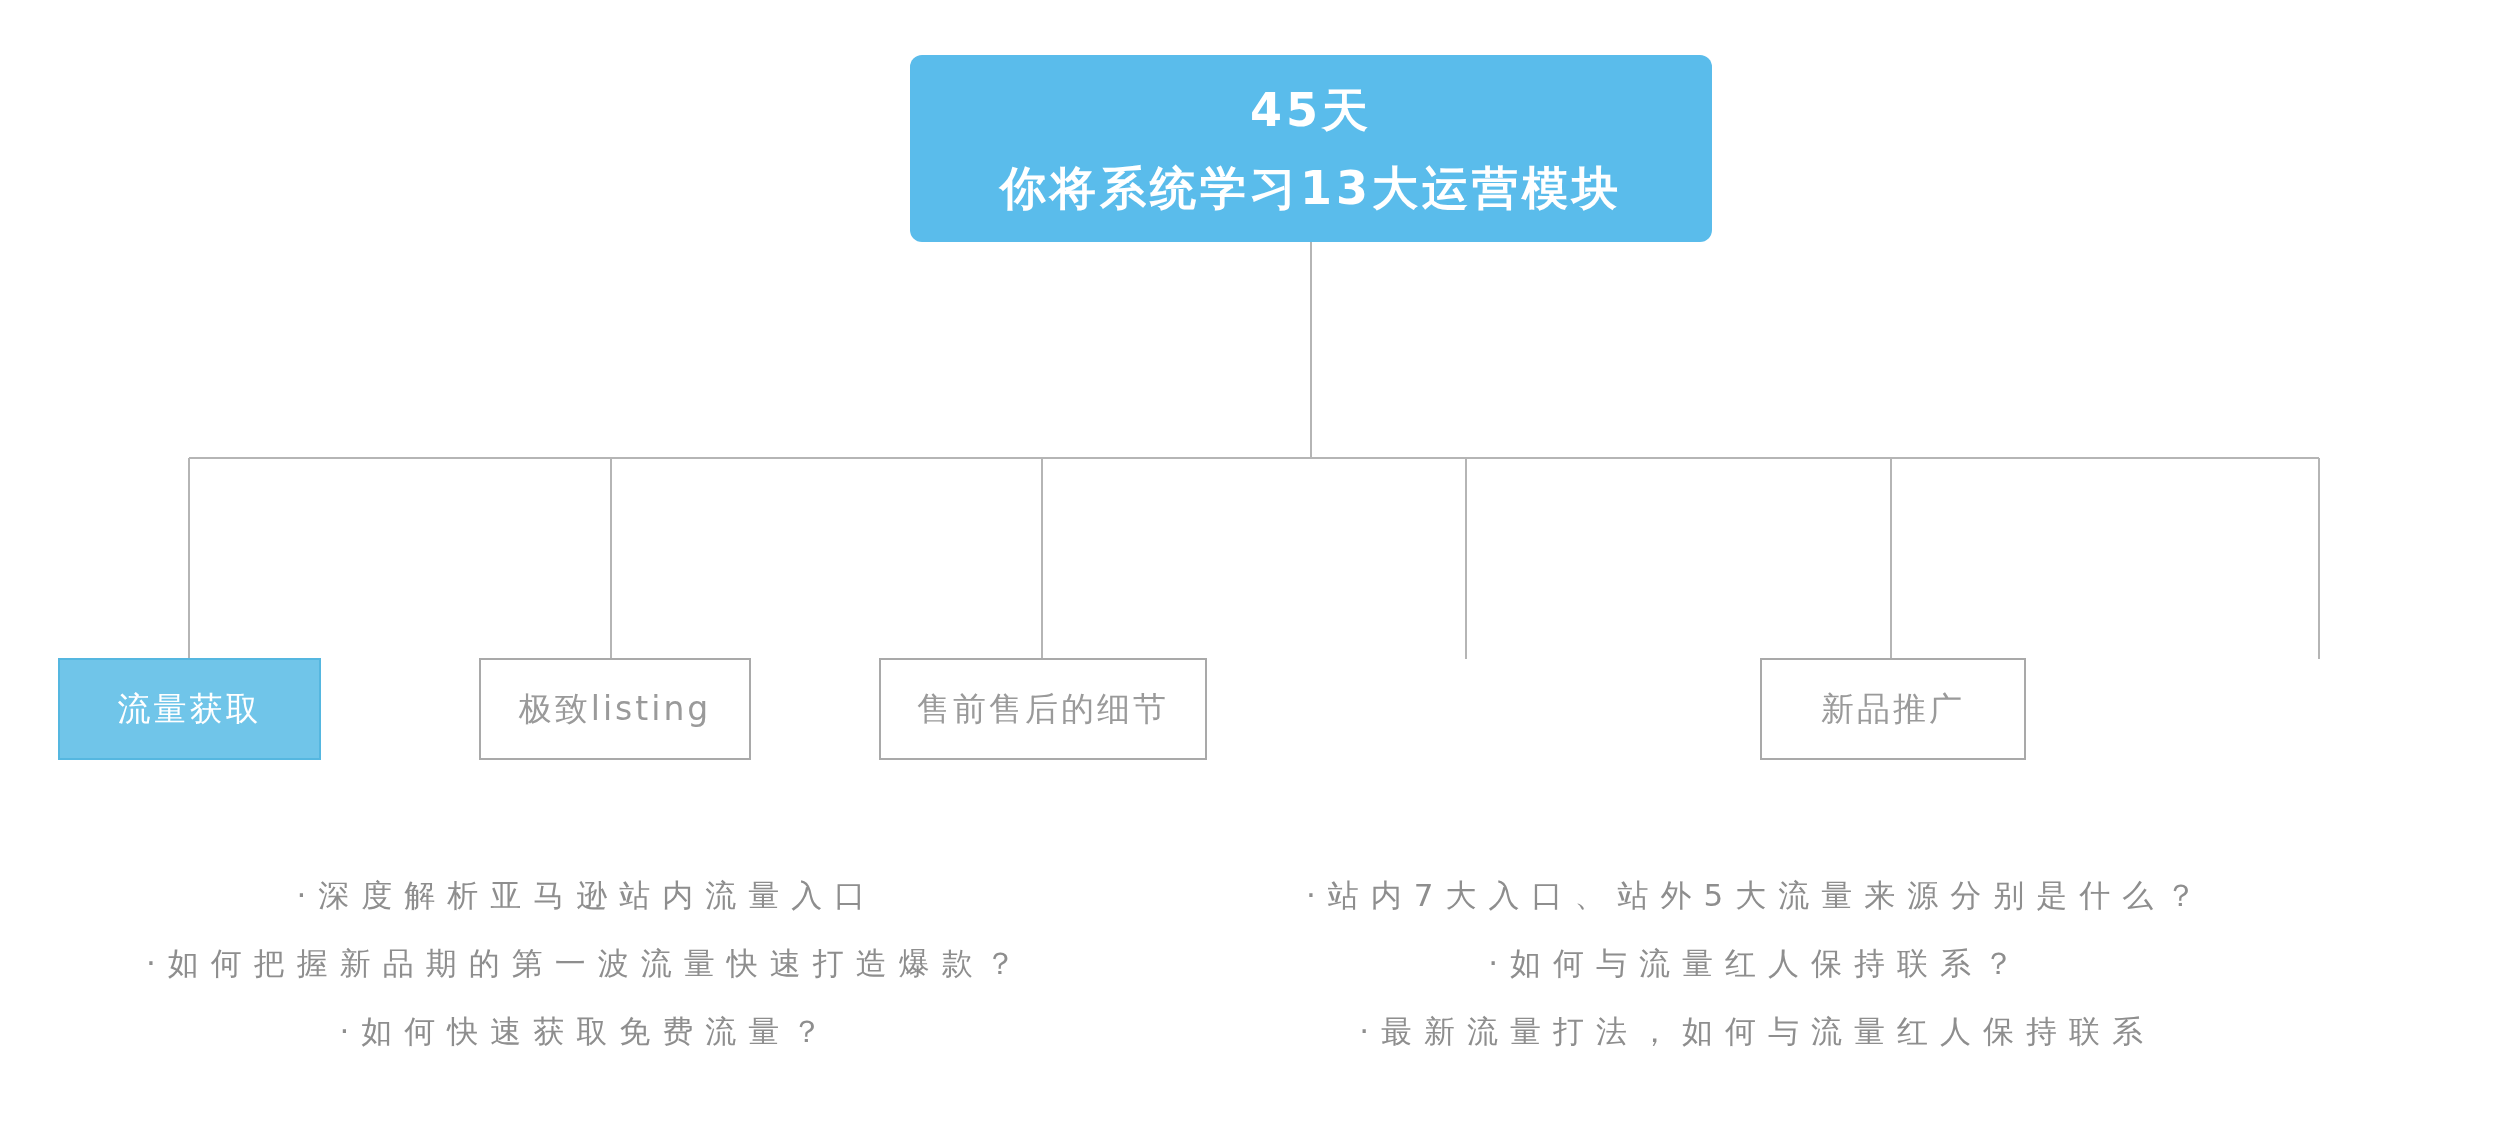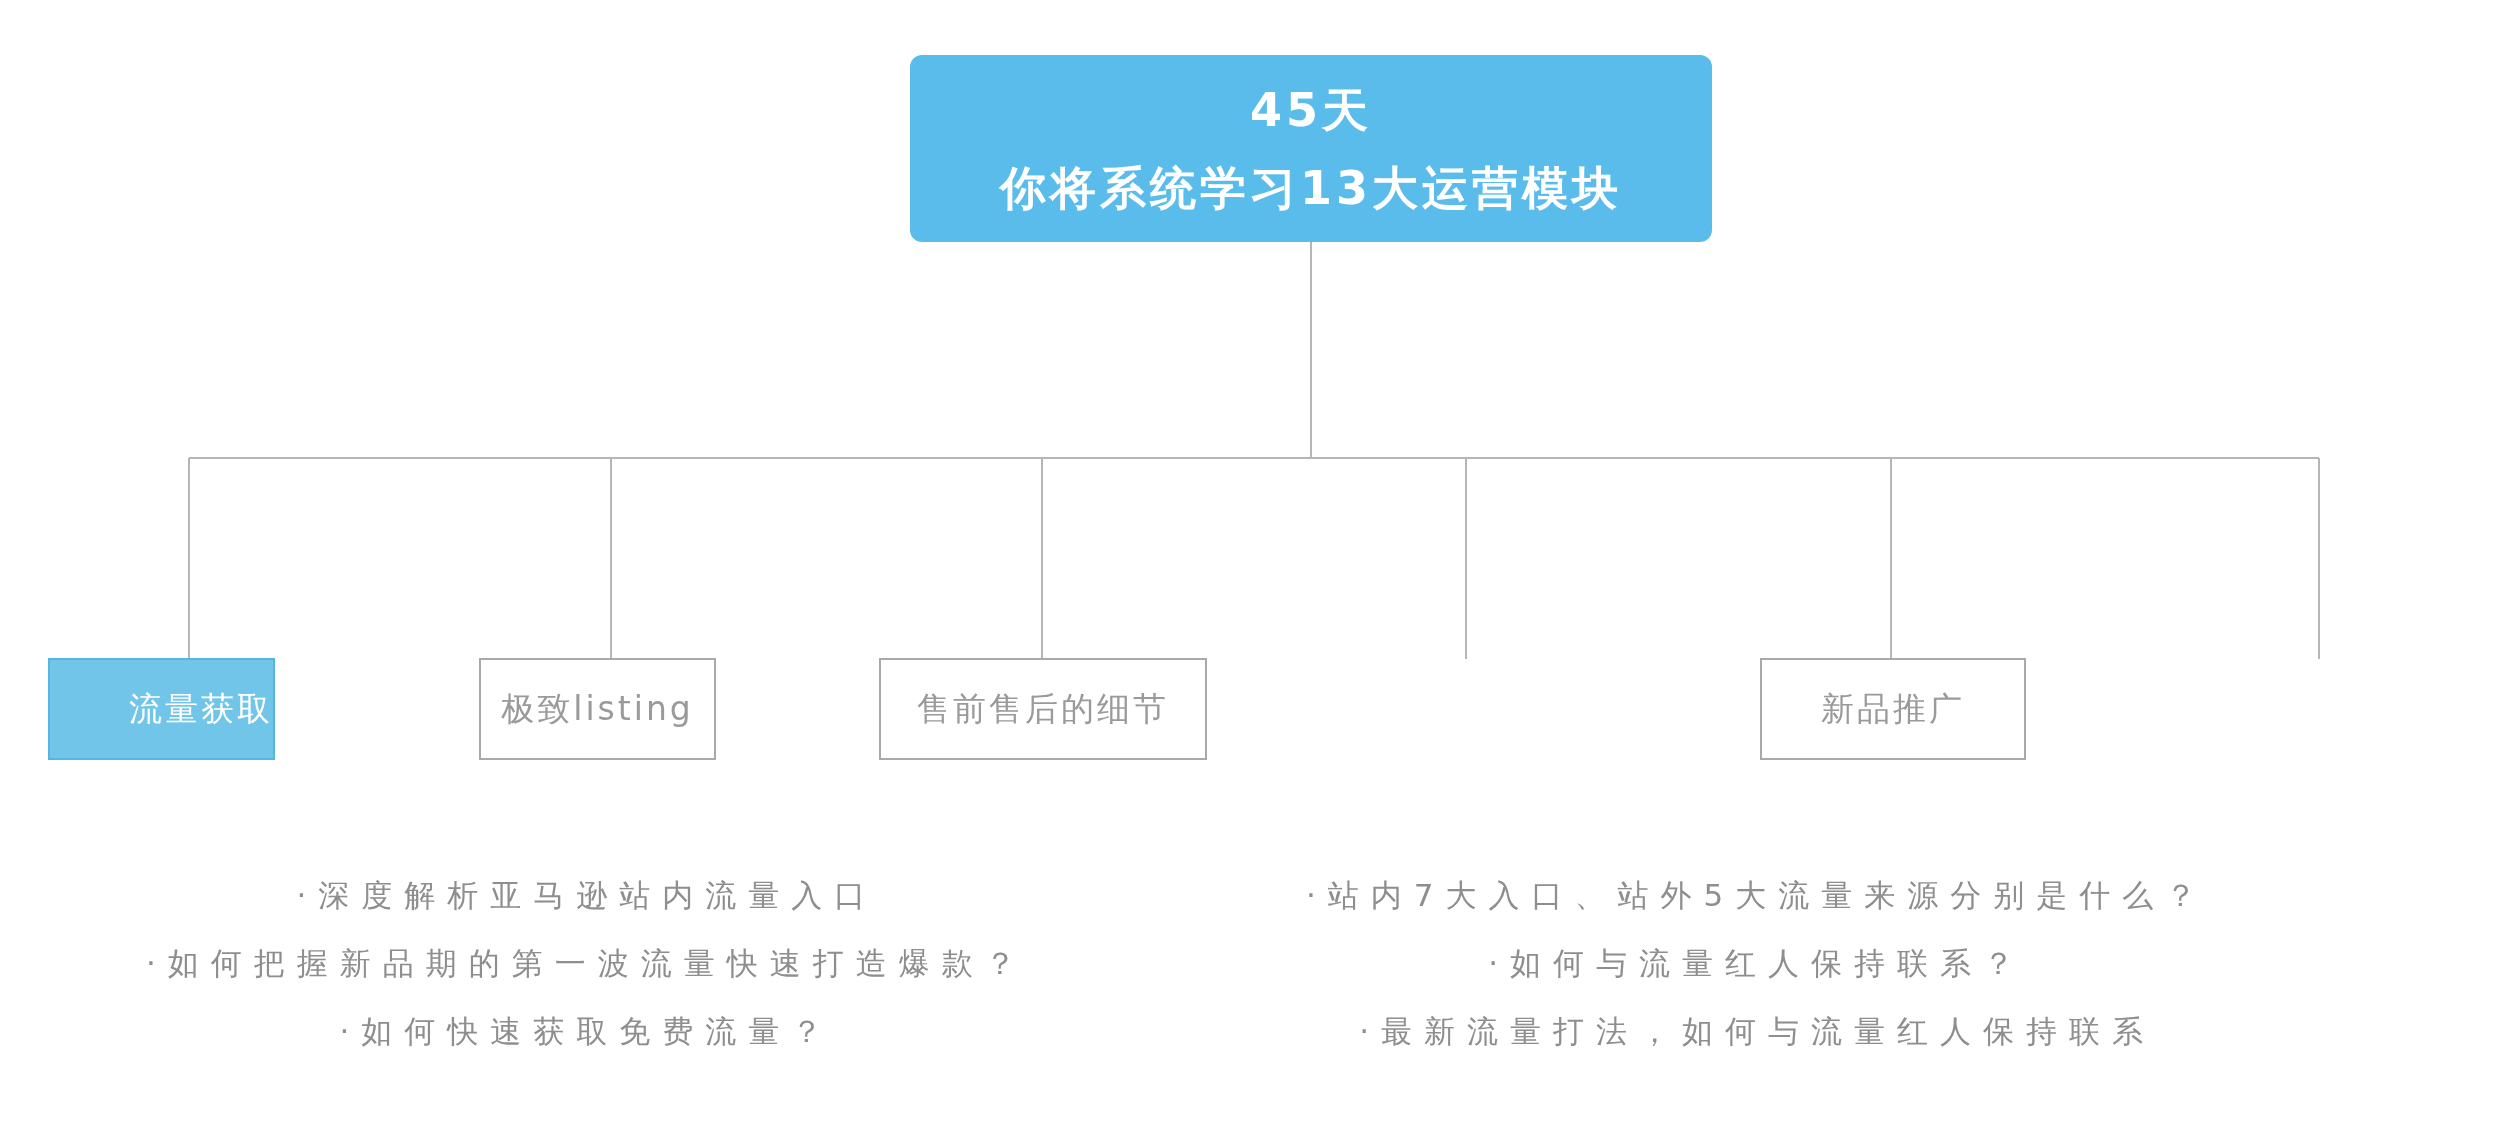--- a/index.html
+++ b/index.html
@@ -50,22 +50,22 @@
     letter-spacing:3px;
     display:flex;align-items:center;justify-content:center;
     white-space:nowrap;
     cursor:pointer;
   }
   .node.active{
     background:var(--active-bg);
     border-color:var(--active-border);
     color:#ffffff;
   }
-  .node-1{left:48px;width:227px;justify-content:flex-end;}
-  .node-2{left:479px;width:237px;}
+  .node-1{left:58px;width:263px;}
+  .node-2{left:479px;width:272px;}
   .node-3{left:879px;width:328px;}
   .node-4{left:1300px;width:330px;}
   .node-5{left:1760px;width:266px;justify-content:center;}
   .node-6{left:2185px;width:265px;}
   .details-col{
     position:absolute;
     top:861px;
     color:var(--bullet-text);
     font-size:31px;
     letter-spacing:12px;

